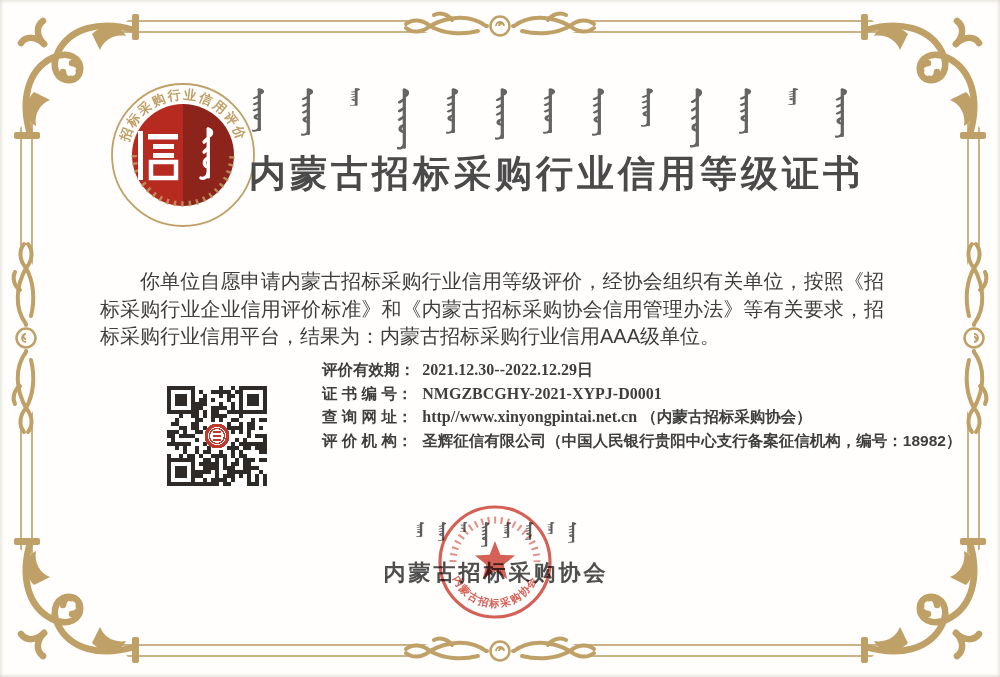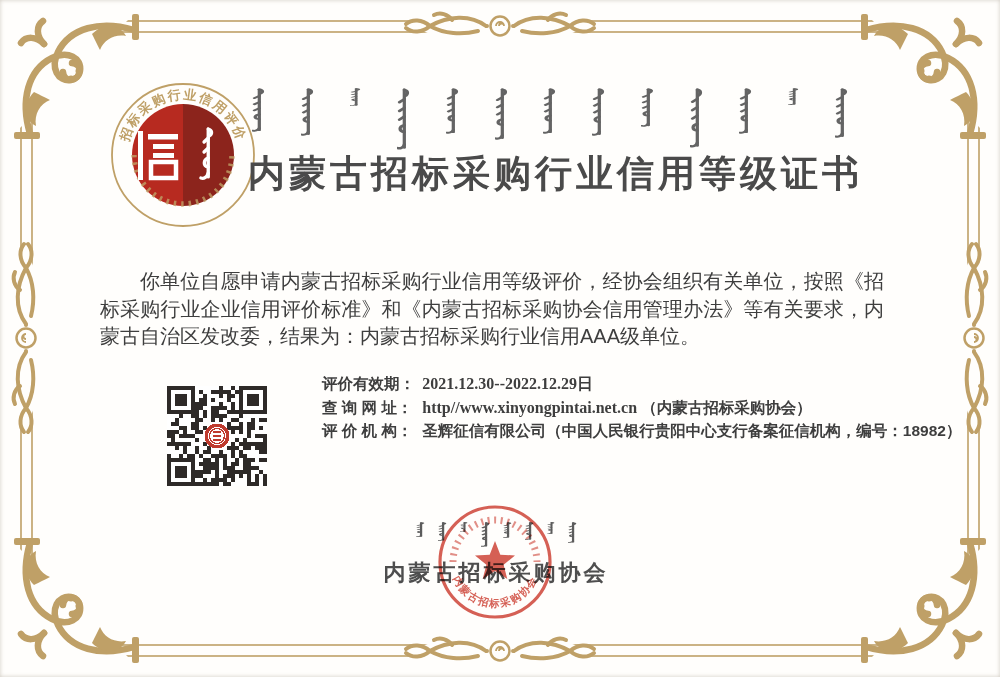--- a/index.html
+++ b/index.html
@@ -14,35 +14,35 @@
   svg.frame{position:absolute;inset:0;width:1000px;height:677px}
   .sr{position:absolute;width:1px;height:1px;overflow:hidden;clip:rect(0 0 0 0);white-space:nowrap}
 
   
   .logo{position:absolute;left:108px;top:80px;width:150px;height:150px}
 
   
   .mong-row{position:absolute;left:252px;top:88px;width:596px;display:flex;
             justify-content:space-between;align-items:flex-start;color:var(--mong)}
   .mong-row svg, .mong-foot svg{display:block}
-  .title{position:absolute;left:248px;top:149px;width:640px;text-align:left;
+  .title{position:absolute;left:224px;top:149px;width:640px;text-align:right;
          font-family:Liberation Sans, sans-serif;font-weight:700;font-size:37px;
          letter-spacing:4px;color:var(--title-ink);white-space:nowrap}
 
   .company{position:absolute;left:133px;top:233px;font-size:20px;color:var(--ink);
            font-weight:700;white-space:nowrap}
   .company .ccode{font-family:"Liberation Serif",serif;font-weight:700}
 
   .body-par{position:absolute;left:100px;top:268px;width:784px;font-size:20px;
             line-height:27.5px;color:var(--ink);text-align:justify;text-indent:2em;
             font-weight:500}
 
   .qr{position:absolute;left:167px;top:386px;width:100px;height:100px}
 
-  .details{position:absolute;left:322px;top:372px;font-size:15.5px;color:var(--ink)}
+  .details{position:absolute;left:322px;top:358px;font-size:15.5px;color:var(--ink)}
   .drow{line-height:23.6px;white-space:nowrap}
   .dlabel{display:inline-block;min-width:96px;font-weight:700}
   .dvalue{font-weight:600}
   .dvalue.latin{font-family:"Liberation Serif",serif;font-weight:700;font-size:16px}
   .dnote{font-weight:600}
 
   .footer{position:absolute;left:346px;top:522px;width:300px;text-align:center}
   .mong-foot{display:flex;justify-content:center;align-items:flex-start;gap:13px;
              color:#5c5c5c;height:28px}
   .issuer{margin-top:8px;font-family:"Liberation Serif",serif;font-size:22px;
@@ -184,21 +184,21 @@
         <use href="#mongG"></use>
       </svg>
     <svg viewBox="0 0 16 100" preserveAspectRatio="none" width="13" height="50">
         <use href="#mongG"></use>
       </svg>
   </div>
 
   <h1 class="title">内蒙古招标采购行业信用等级证书</h1>
 
 
-  <p class="body-par">你单位自愿申请内蒙古招标采购行业信用等级评价，经协会组织有关单位，按照《招标采购行业企业信用评价标准》和《内蒙古招标采购协会信用管理办法》等有关要求，内蒙古自治区发改委，结果为：内蒙古招标采购行业信用AAA级单位。</p>
+  <p class="body-par">你单位自愿申请内蒙古招标采购行业信用等级评价，经协会组织有关单位，按照《招标采购行业企业信用评价标准》和《内蒙古招标采购协会信用管理办法》等有关要求，招标采购行业信用平台，结果为：内蒙古招标采购行业信用AAA级单位。</p>
 
   <div class="qr" id="qr"><svg width="100" height="100" viewBox="0 0 100 100" shape-rendering="crispEdges">
         <rect width="100" height="100" fill="#fff"></rect>
         <g fill="#2e2a28">
           <rect x="52" y="0" width="4" height="4"></rect>
           <rect x="64" y="0" width="4" height="4"></rect>
           <rect x="32" y="4" width="4" height="4"></rect>
           <rect x="44" y="4" width="4" height="4"></rect>
           <rect x="48" y="4" width="4" height="4"></rect>
           <rect x="52" y="4" width="4" height="4"></rect>
@@ -436,20 +436,24 @@
           <rect x="46" y="53" width="8" height="2"></rect>
         </g>
       </svg></div>
 
   <div class="details">
     <div class="drow">
       <span class="dlabel">评价有效期：</span>
       <span class="dvalue latin">2021.12.30--2022.12.29日</span>
     </div>
     <div class="drow">
+      <span class="dlabel">证 书 编 号：</span>
+      <span class="dvalue latin">NMGZBCGHY-2021-XYPJ-D0001</span>
+    </div>
+    <div class="drow">
       <span class="dlabel">查 询 网 址：</span>
       <span class="dvalue latin">http//www.xinyongpintai.net.cn</span>
       <span class="dnote">（内蒙古招标采购协会）</span>
     </div>
     <div class="drow">
       <span class="dlabel">评 价 机 构：</span>
       <span class="dvalue">圣辉征信有限公司（中国人民银行贵阳中心支行备案征信机构，编号：18982）</span>
     </div>
   </div>
 

